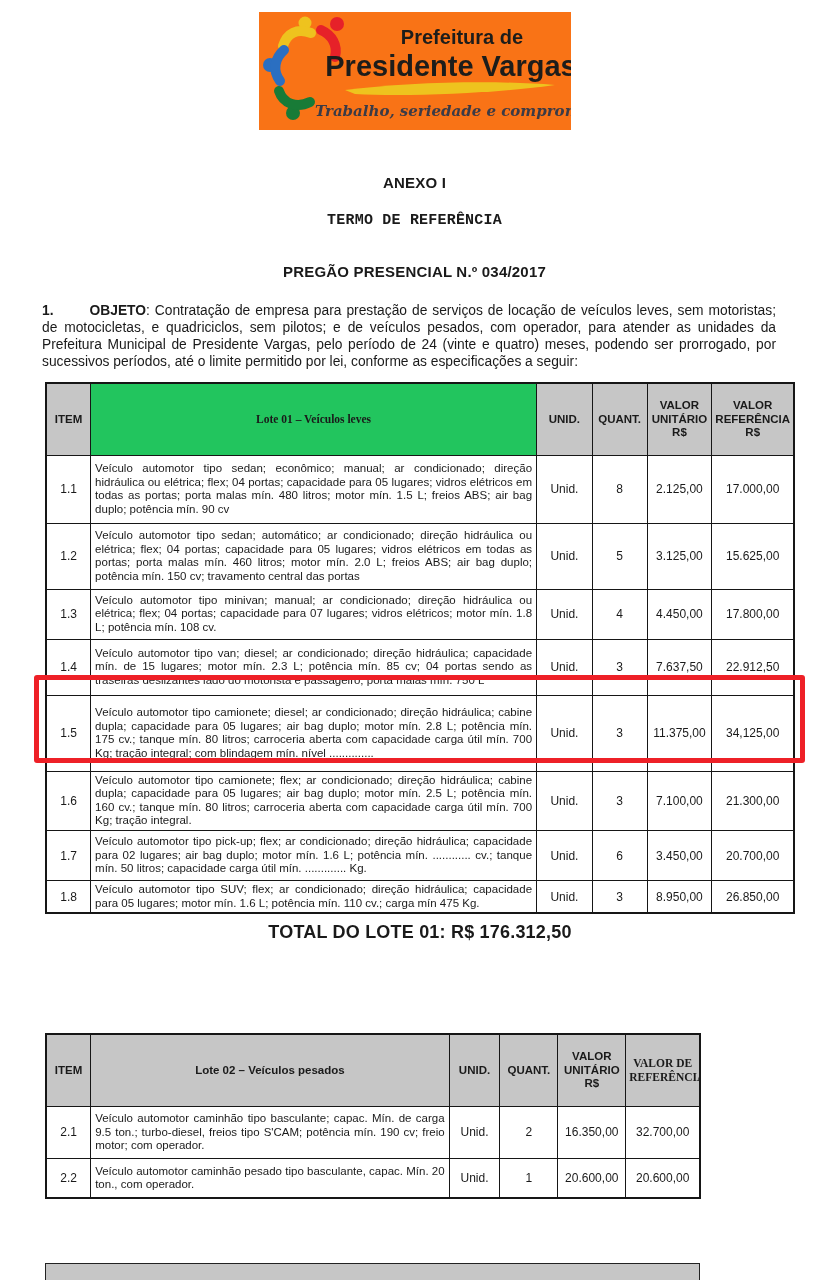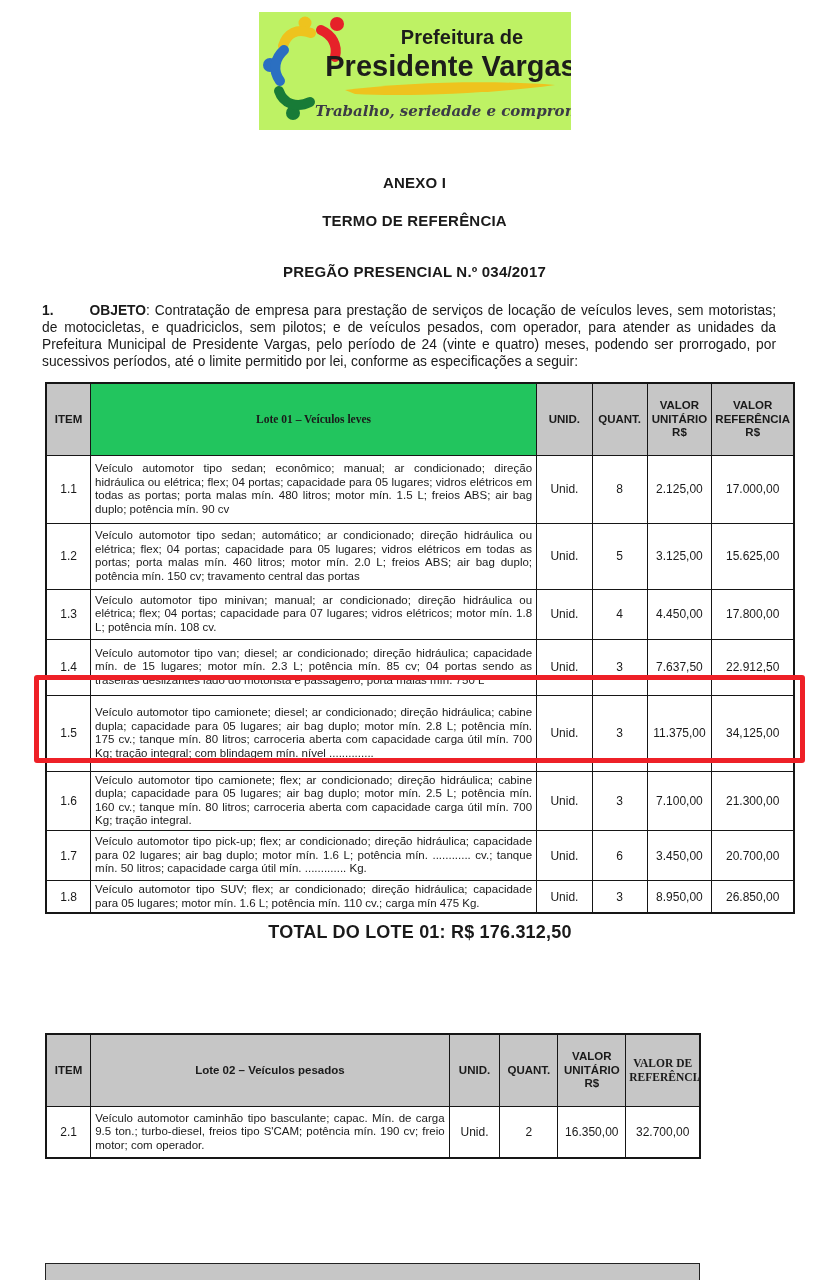--- a/index.html
+++ b/index.html
@@ -2,25 +2,25 @@
 <html><head>
 <meta charset="utf-8">
 <style>
   html,body{margin:0;padding:0;}
   body{
     width:829px;height:1280px;position:relative;overflow:hidden;
     background:#ffffff;color:#1a1a1a;
     font-family:"Liberation Sans",sans-serif;
   }
   
-  .logo-wrap{width:312px;margin:12px auto 0;background:#bef264;}
+  .logo-wrap{width:312px;margin:12px auto 0;background:#f97316;}
   
   .center-h{text-align:center;font-size:15px;font-weight:bold;margin:8px;letter-spacing:.2px;}
   #anexo{margin-top:44px;}
-  #termo{margin-top:21px;}
+  #termo{margin-top:21px;font-family:Liberation Mono, monospace;}
   #pregao{margin-top:34px;}
   
   .para{margin:22px 53px 0 42px;font-size:13.8px;line-height:17px;text-align:justify;}
   .tab-space{display:inline-block;width:36px;}
   
   table{border-collapse:collapse;table-layout:fixed;margin-left:45px;border:2px solid #161616;}
   #t1{width:750px;margin-top:12px;}
   #t2{width:656px;margin-top:90px;}
   th,td{border:1px solid #161616;overflow:hidden;}
   th{font-size:11.5px;line-height:1.18;padding:15px 3px;font-weight:bold;margin-top:36px;}
@@ -190,16 +190,24 @@
   </thead>
   <tbody>
     <tr>
       <td class="c-item">2.1</td>
       <td class="c-desc">Veículo automotor caminhão tipo basculante; capac. Mín. de carga 9.5 ton.; turbo-diesel, freios tipo S'CAM; potência mín. 190 cv; freio motor; com operador.</td>
       <td class="c-sm">Unid.</td>
       <td class="c-sm">2</td>
       <td class="c-sm">16.350,00</td>
       <td class="c-sm">32.700,00</td>
     </tr>
+    <tr>
+      <td class="c-item">2.2</td>
+      <td class="c-desc">Veículo automotor caminhão pesado tipo basculante, capac. Mín. 20 ton., com operador.</td>
+      <td class="c-sm">Unid.</td>
+      <td class="c-sm">1</td>
+      <td class="c-sm">20.600,00</td>
+      <td class="c-sm">20.600,00</td>
+    </tr>
   </tbody>
 </table>
 
 <div class="sliver gray" style="background-color: rgb(198, 198, 198);"></div>
 
 </body></html>

